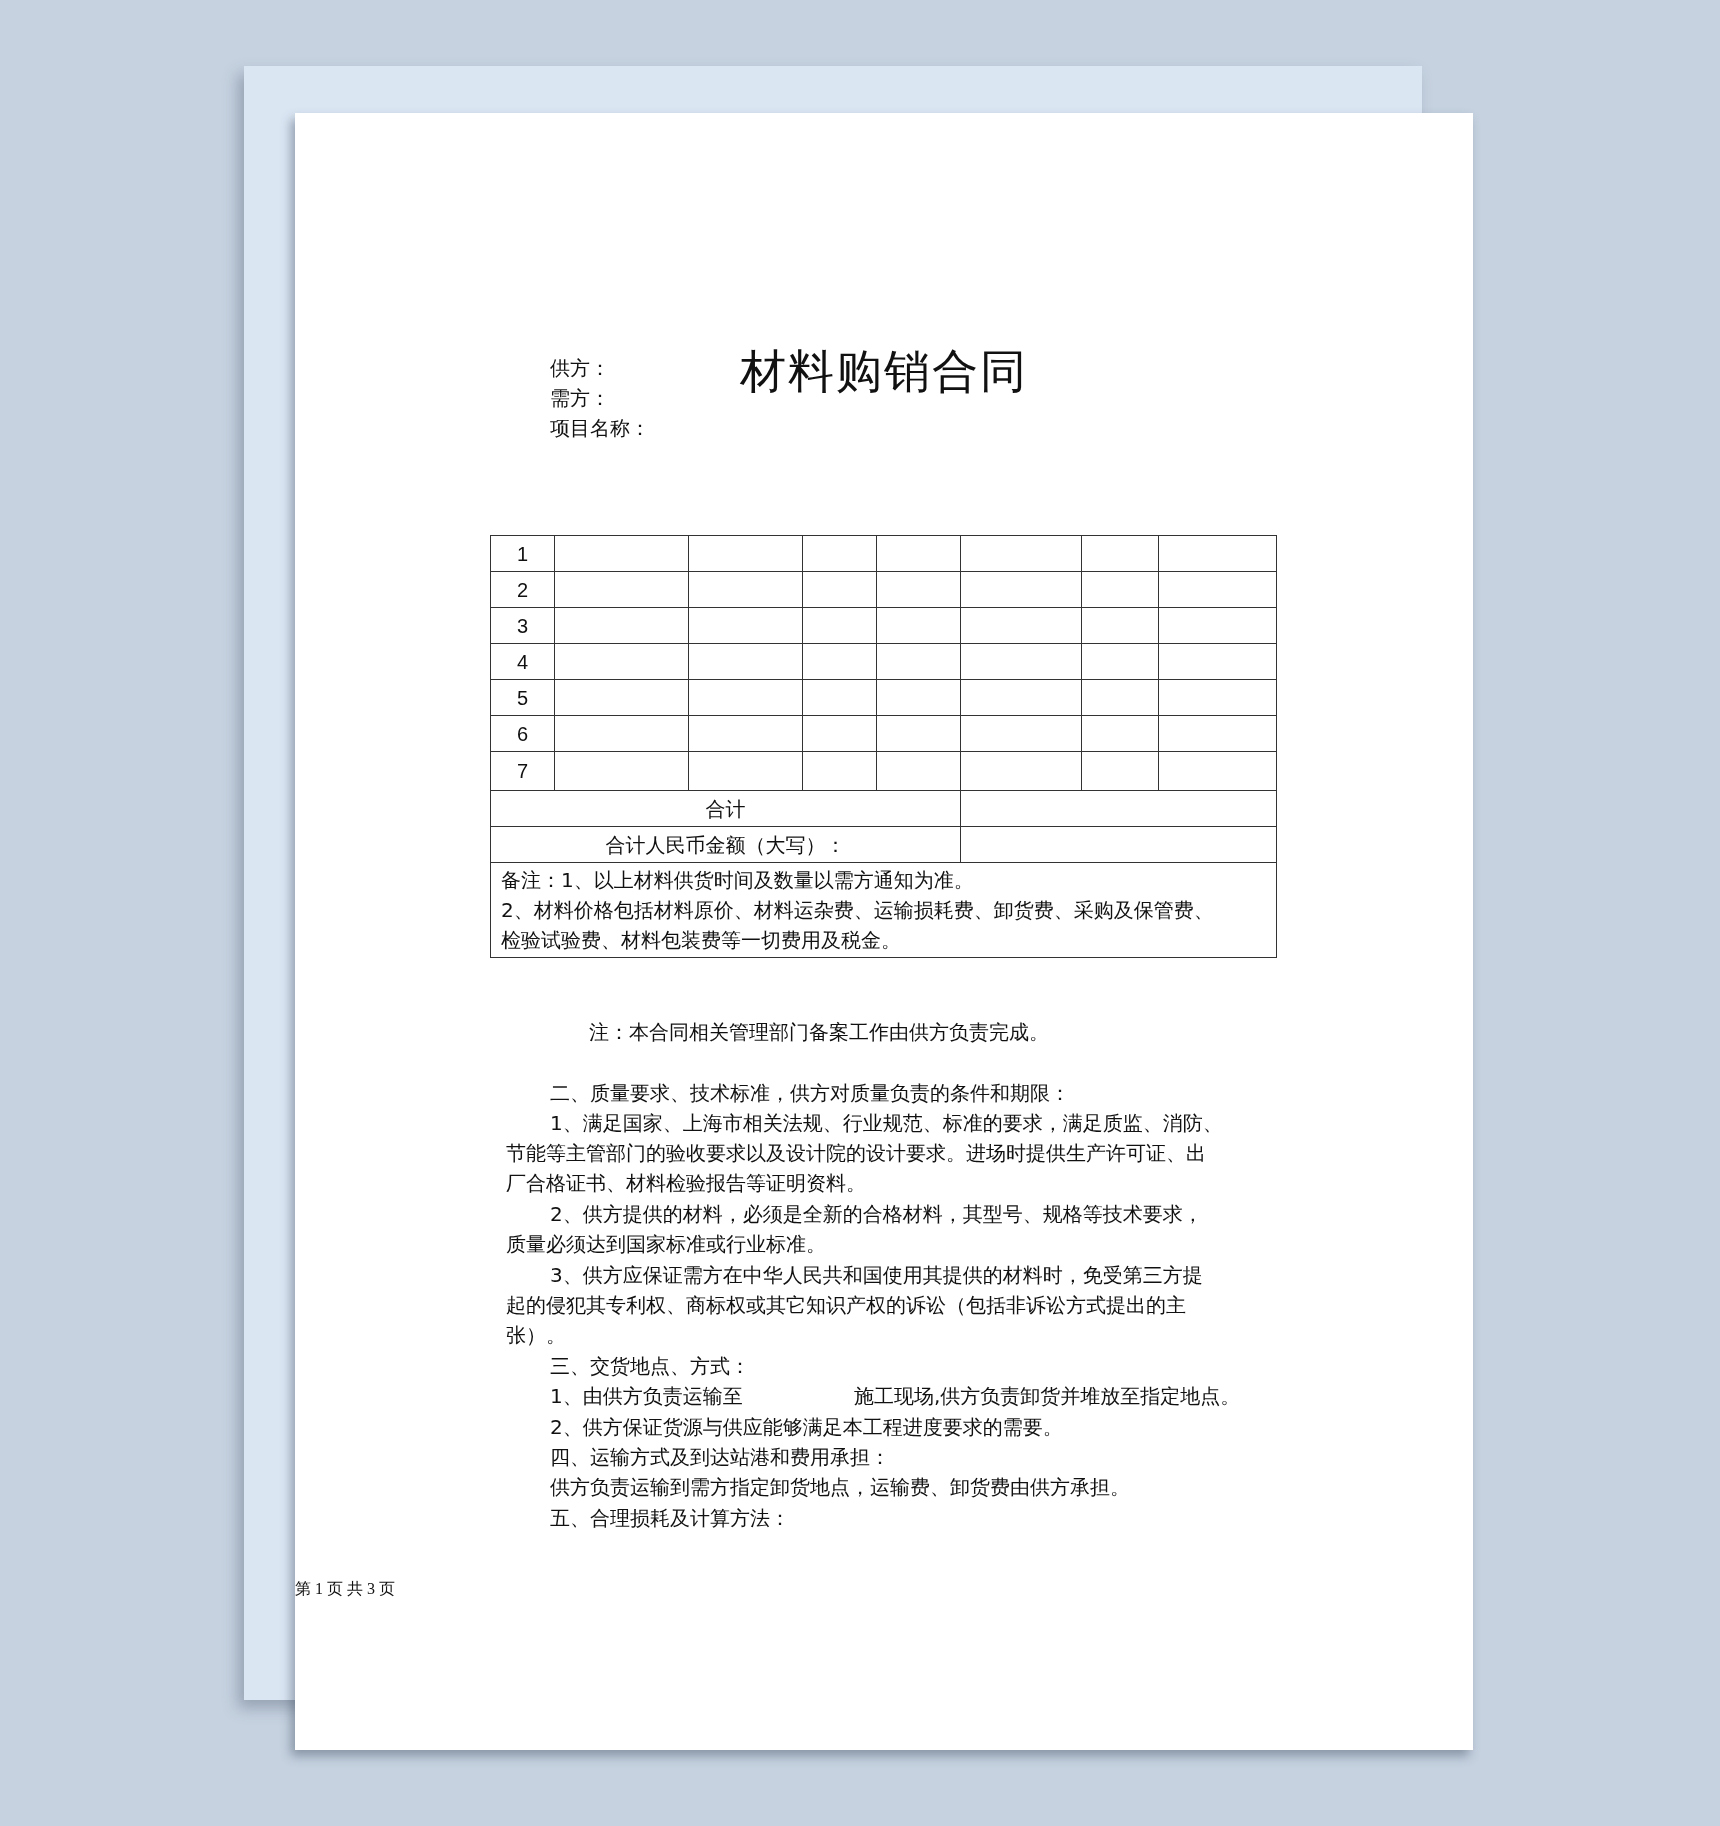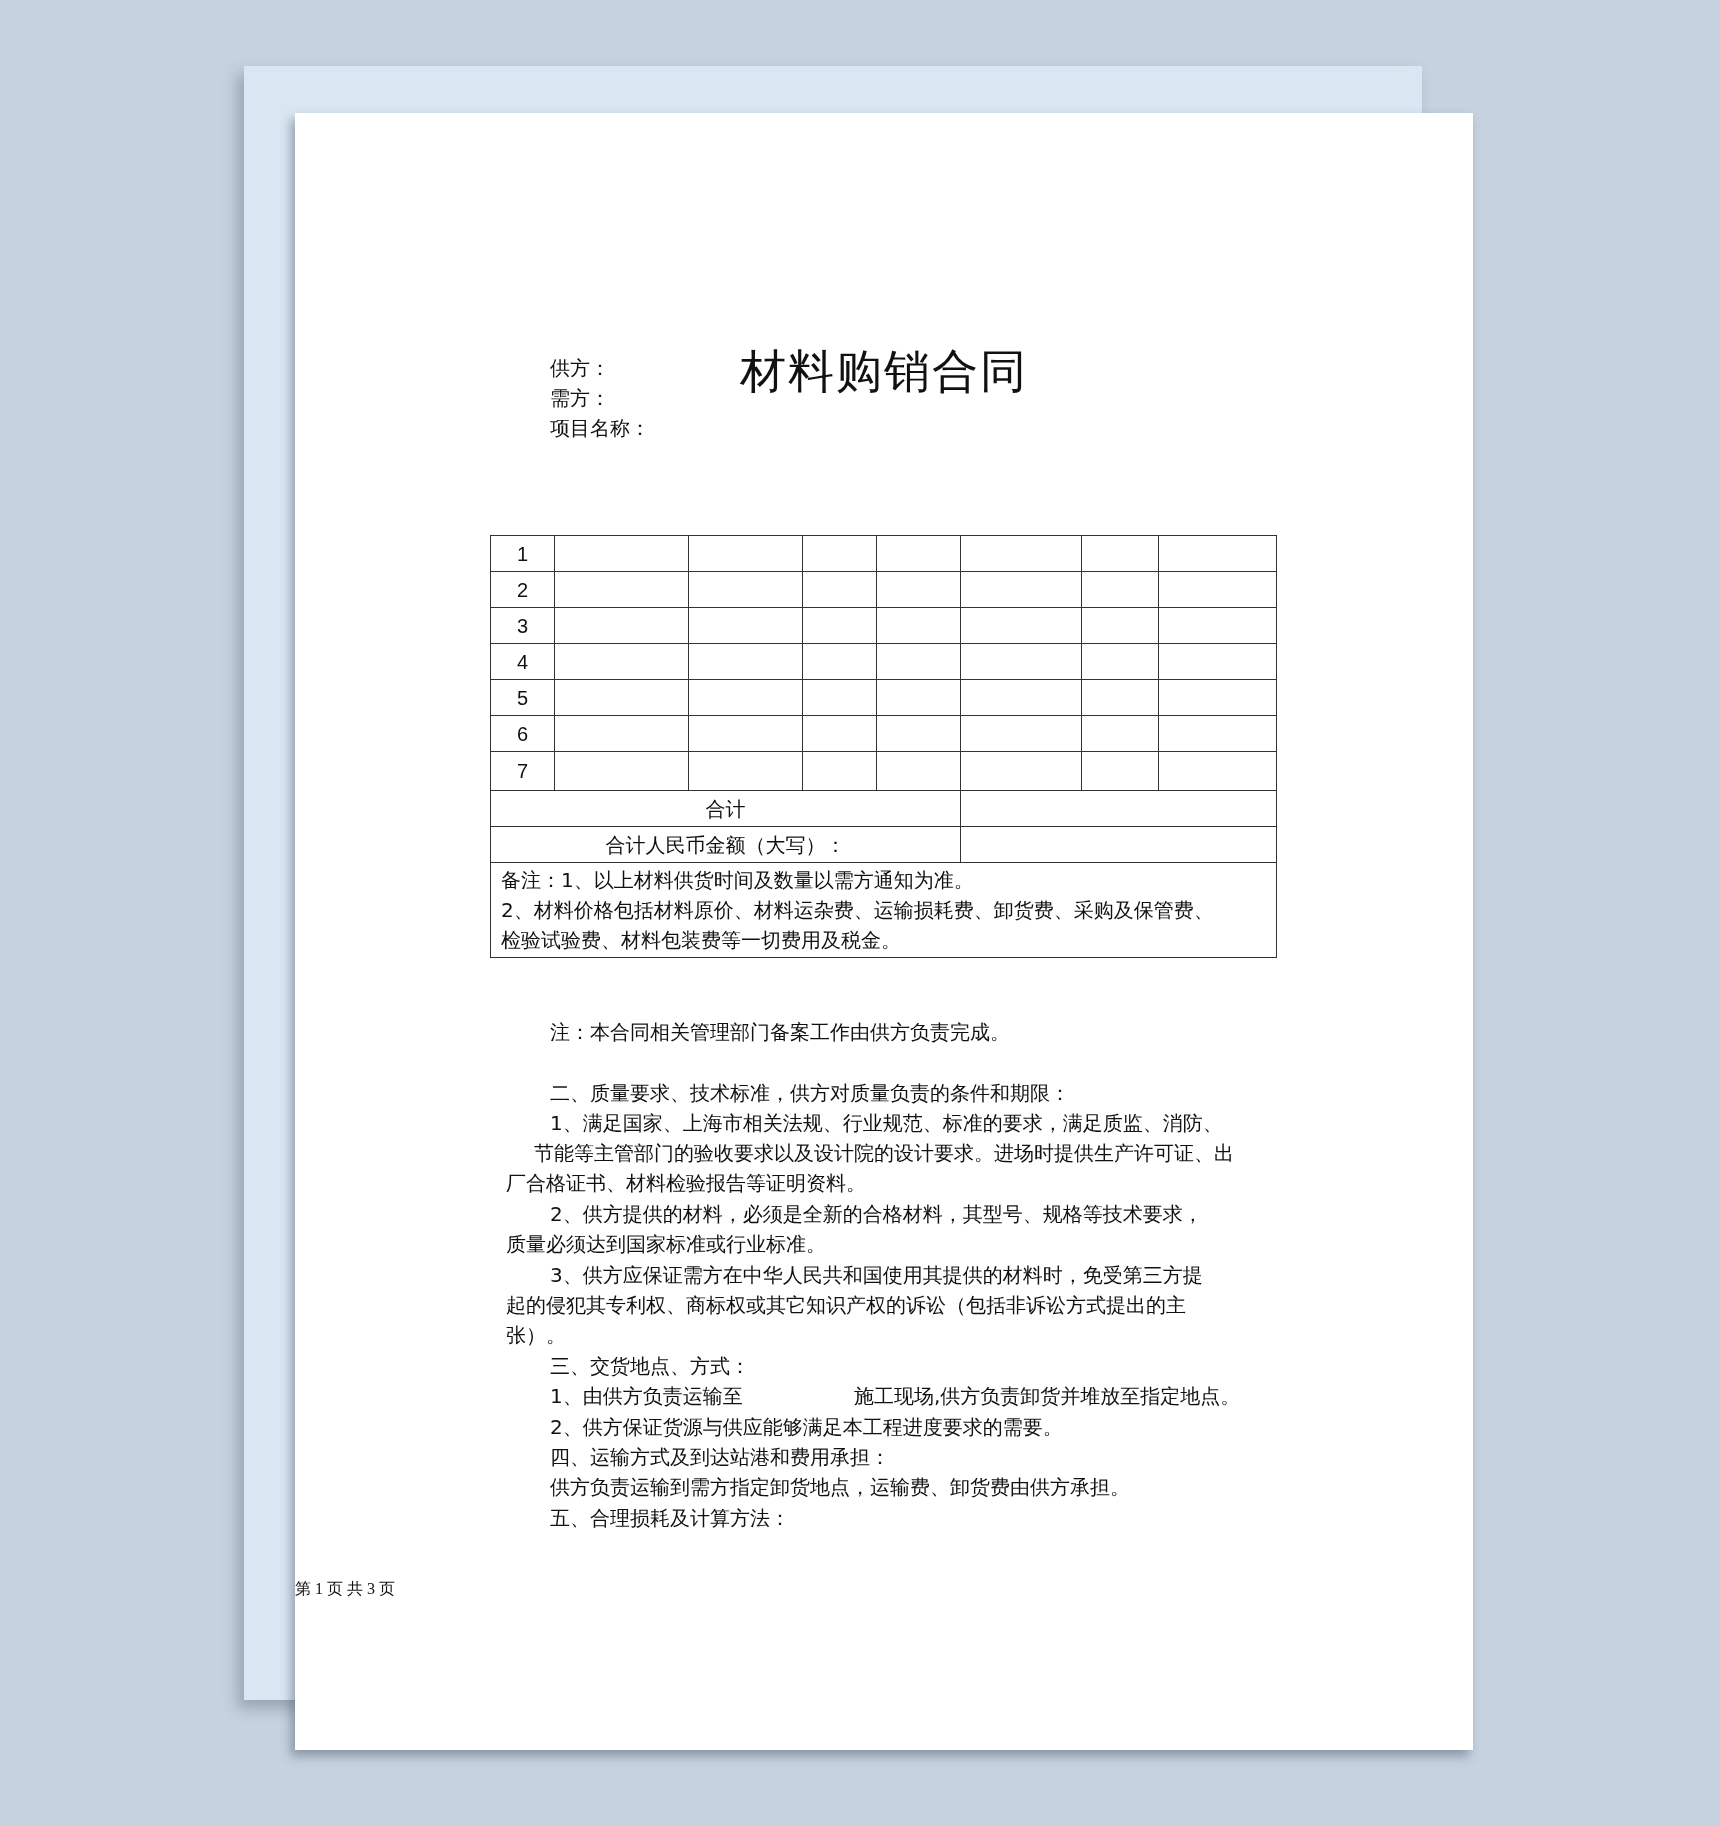--- a/index.html
+++ b/index.html
@@ -153,25 +153,25 @@
     <tr>
       <td colspan="8" class="notes">
         <div>备注：1、以上材料供货时间及数量以需方通知为准。</div>
         <div>2、材料价格包括材料原价、材料运杂费、运输损耗费、卸货费、采购及保管费、</div>
         <div>检验试验费、材料包装费等一切费用及税金。</div>
       </td>
     </tr>
   </tbody>
     </table>
 
-  <div class="line ind" style="top:904px;">注：本合同相关管理部门备案工作由供方负责完成。</div>
+  <div class="line ind" style="top:904px;margin-left:39px;">注：本合同相关管理部门备案工作由供方负责完成。</div>
 
   <div class="line ind" style="top:965px;">二、质量要求、技术标准，供方对质量负责的条件和期限：</div>
   <div class="line ind" style="top:995px;">1、满足国家、上海市相关法规、行业规范、标准的要求，满足质监、消防、</div>
-  <div class="line flush" style="top:1025px;margin-left:28px;">节能等主管部门的验收要求以及设计院的设计要求。进场时提供生产许可证、出</div>
+  <div class="line flush" style="top:1025px;">节能等主管部门的验收要求以及设计院的设计要求。进场时提供生产许可证、出</div>
   <div class="line flush" style="top:1055px;">厂合格证书、材料检验报告等证明资料。</div>
   <div class="line ind" style="top:1086px;">2、供方提供的材料，必须是全新的合格材料，其型号、规格等技术要求，</div>
   <div class="line flush" style="top:1116px;">质量必须达到国家标准或行业标准。</div>
   <div class="line ind" style="top:1147px;">3、供方应保证需方在中华人民共和国使用其提供的材料时，免受第三方提</div>
   <div class="line flush" style="top:1177px;">起的侵犯其专利权、商标权或其它知识产权的诉讼（包括非诉讼方式提出的主</div>
   <div class="line flush" style="top:1207px;">张）。</div>
 
   <div class="line ind" style="top:1238px;">三、交货地点、方式：</div>
   <div class="line ind" style="top:1268px;">1、由供方负责运输至</div>
   <div class="line" style="left:559px; top:1268px;">施工现场,供方负责卸货并堆放至指定地点。</div>

